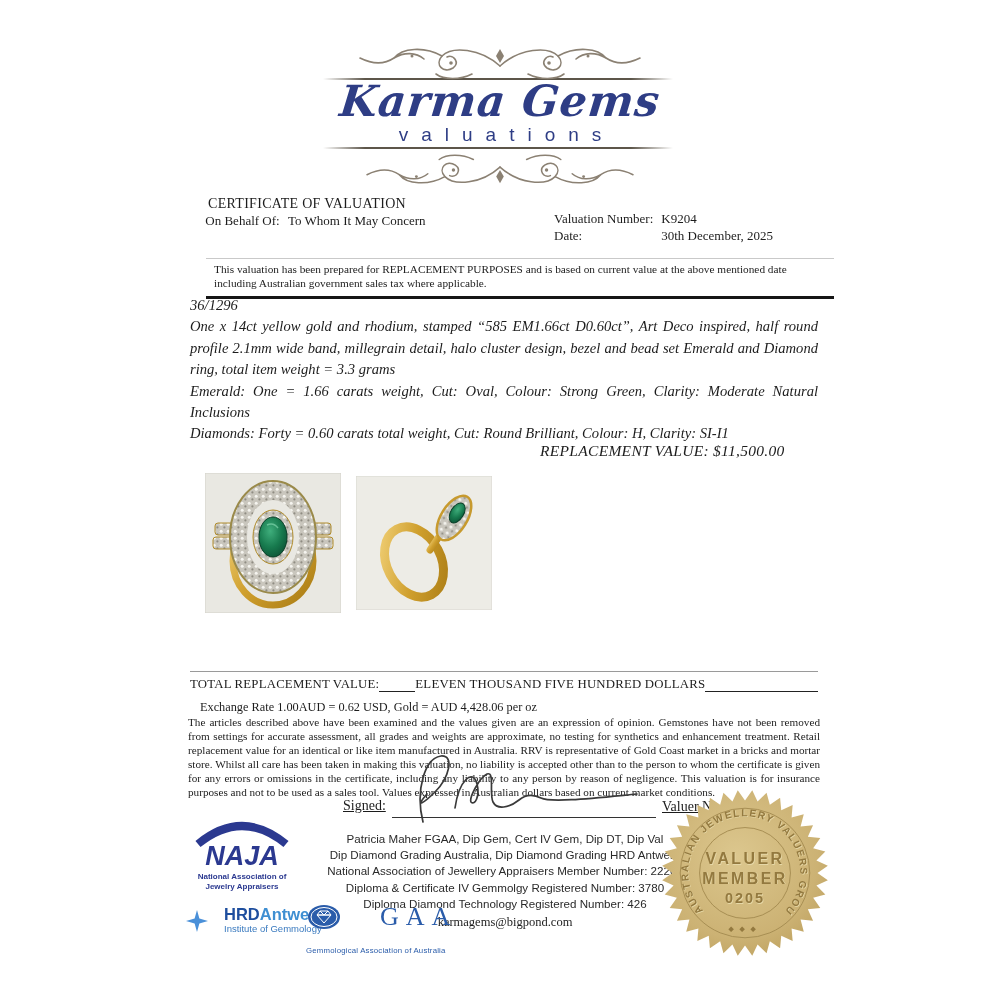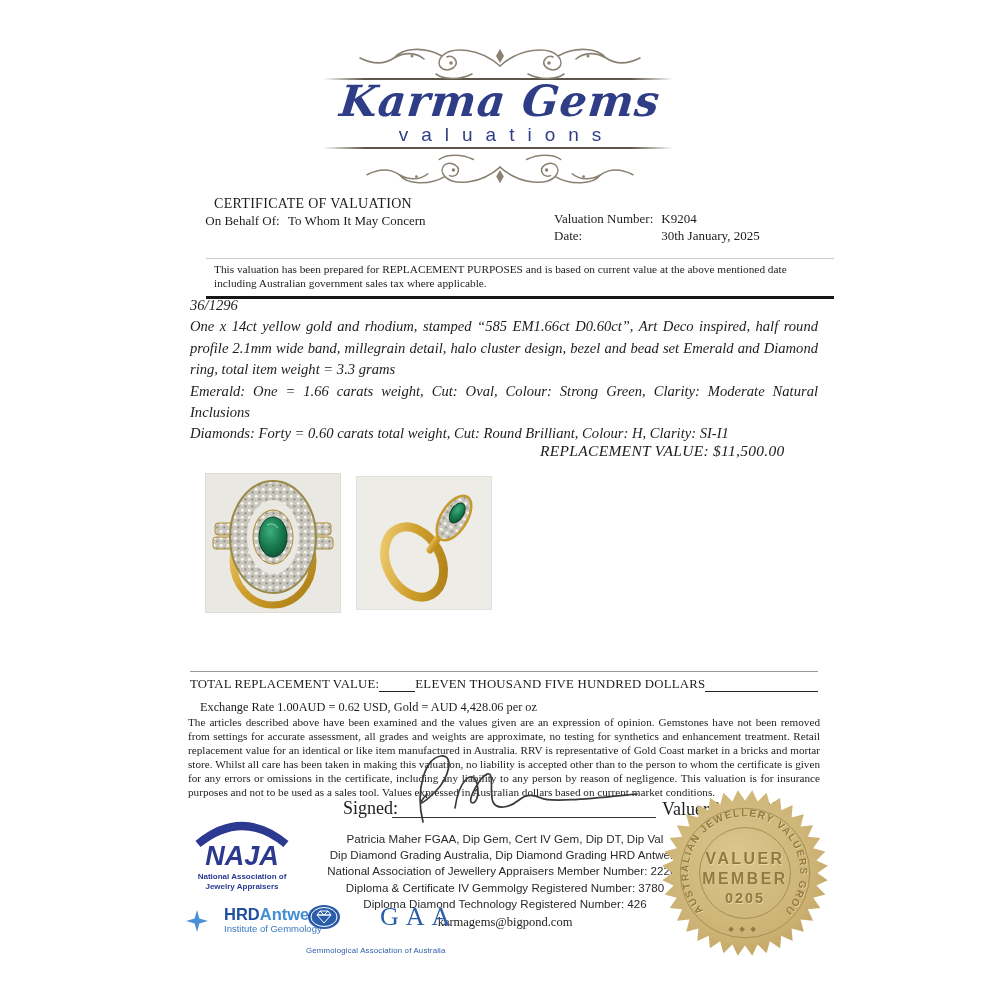--- a/index.html
+++ b/index.html
@@ -37,21 +37,21 @@
   .item p.noj{text-align:left;}
   .repl-value{font-style:italic;font-size:15.5px;letter-spacing:.3px;margin-top:16px;}
   
   .thin-rule{height:1px;background:#9a9a9a;}
   .total-row{width:628px;display:flex;align-items:baseline;font-size:12.8px;letter-spacing:.2px;}
   .total-row .gap{width:36px;border-bottom:1px solid #222;align-self:stretch;}
   .total-row .tail{flex:1;border-bottom:1px solid #222;align-self:stretch;}
   .exch{font-size:12.3px;}
   .fine-print{width:632px;font-size:11.2px;line-height:13.9px;text-align:justify;}
   
-  .signed-lbl,.valuer-no{font-size:18px;}
+  .signed-lbl,.valuer-no{font-size:14px;text-decoration:underline;}
   .sig-line{height:1px;background:#333;}
   
   .creds{width:460px;text-align:center;font-family:"Liberation Sans", sans-serif;
     font-size:11.6px;line-height:16.2px;color:#2a2a2a;}
   .creds .email{font-family:"Liberation Serif", serif;font-size:12.5px;margin-top:2px;color:#1c1c1c;}
   
   .naja-cap{font-family:"Liberation Sans", sans-serif;font-size:8px;font-weight:bold;
     color:#2b3990;text-align:center;line-height:9.5px;}
   .hrd{display:flex;align-items:flex-end;gap:16px;font-family:"Liberation Sans", sans-serif;}
   .hrd-name{font-size:16.5px;font-weight:bold;line-height:16px;}
@@ -113,33 +113,33 @@
   <div class="abs brand-sub" style="left:280px;top:124px;">valuations</div>
   <div class="abs rule" style="left:323px;top:147px;width:350px;"></div>
   <svg class="abs" style="left:352px;top:150px;transform:scaleY(-1);" width="296" height="38" viewBox="0 0 296 40">
     <g stroke="#8b8173" fill="none" stroke-width="1.6" stroke-linecap="round">
       <use href="#ornL"></use>
       <use href="#ornL" transform="translate(296,0) scale(-1,1)"></use>
       <path d="M148,5 L152,12 L148,19 L144,12 Z" fill="#8b8173" stroke="none"></path>
     </g>
   </svg>
 
-  <div class="abs cert-title" style="left:214px;top:196px;">CERTIFICATE OF VALUATION</div>
+  <div class="abs cert-title" style="left:208px;top:196px;">CERTIFICATE OF VALUATION</div>
   <div class="abs cert-row" style="left:200px;top:213px;">
     <span class="lbl" style="width:85px;text-align:center;">On Behalf Of:</span>
     <span>To Whom It May Concern</span>
   </div>
   <div class="abs meta" style="left:554px;top:210px;">
     <div>
       <span class="lbl">Valuation Number:</span>
       <span>K9204</span>
     </div>
     <div>
       <span class="lbl">Date:</span>
-      <span>30th January, 2025</span>
+      <span>30th December, 2025</span>
     </div>
   </div>
 
   <div class="abs note-box" style="left:206px;top:258px;">This valuation has been prepared for REPLACEMENT PURPOSES and is based on current value at the above mentioned date including Australian government sales tax where applicable.</div>
 
   <div class="abs item" style="left:190px;top:295px;">
     <p class="noj">36/1296</p>
     <p>One x 14ct yellow gold and rhodium, stamped “585 EM1.66ct D0.60ct”, Art Deco inspired, half round profile 2.1mm wide band, millegrain detail, halo cluster design, bezel and bead set Emerald and Diamond ring, total item weight = 3.3 grams</p>
     <p>Emerald: One = 1.66 carats weight, Cut: Oval, Colour: Strong Green, Clarity: Moderate Natural Inclusions</p>
     <p>Diamonds: Forty = 0.60 carats total weight, Cut: Round Brilliant, Colour: H, Clarity: SI-I1</p>

